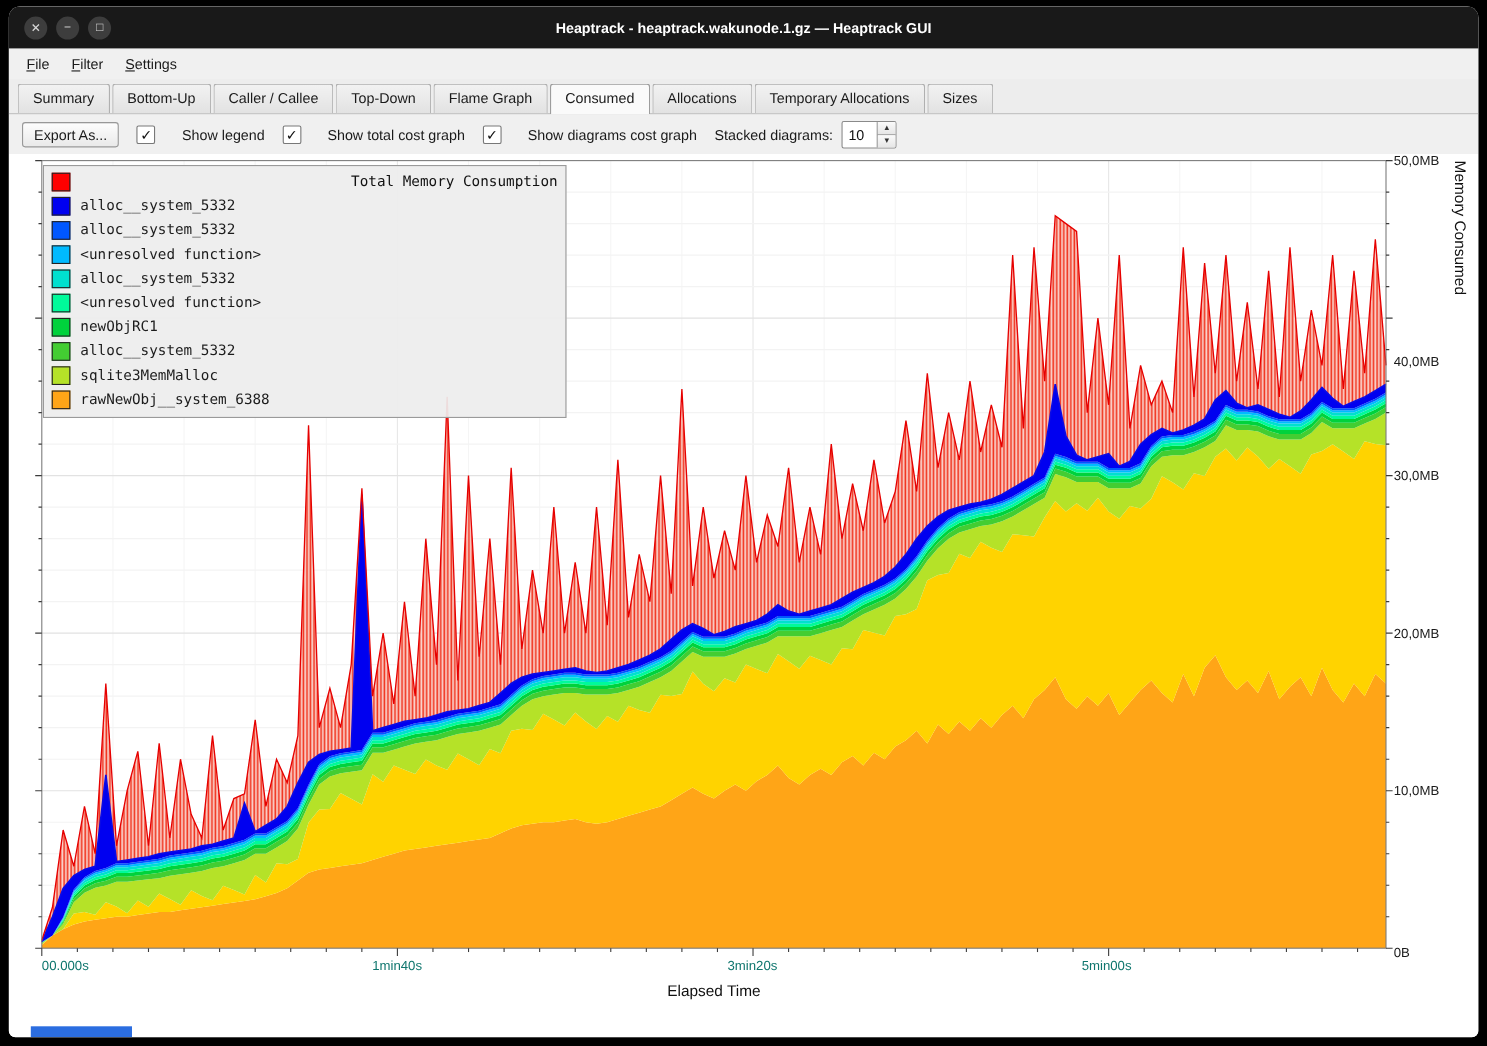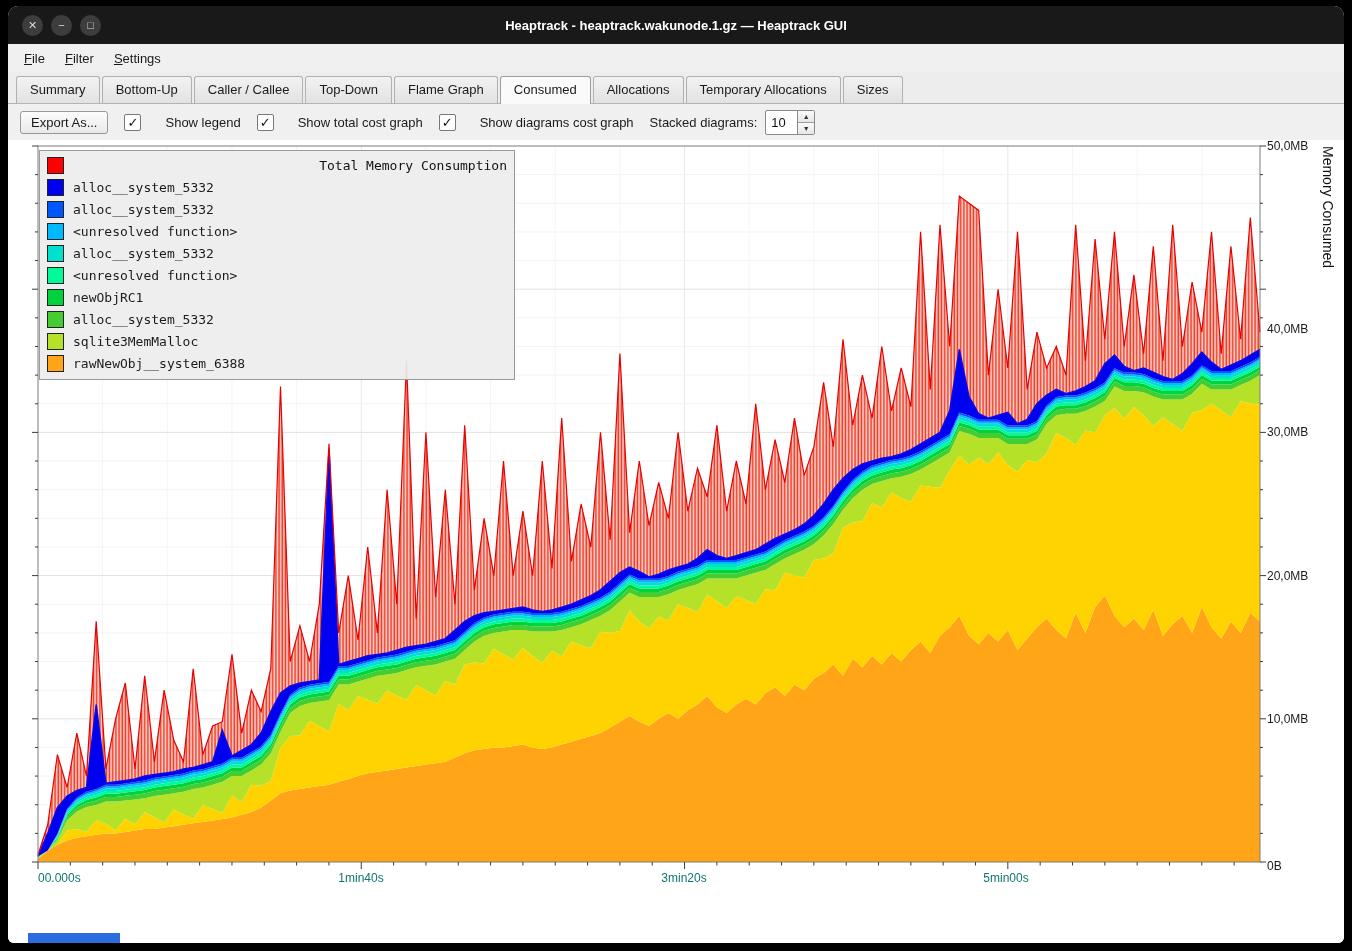--- a/index.html
+++ b/index.html
@@ -337,17 +337,18 @@
     <div class="ylab" style="top:284px;">30,0MB</div>
     <div class="ylab" style="top:428px;">20,0MB</div>
     <div class="ylab" style="top:571px;">10,0MB</div>
     <div class="ylab" style="top:684px;margin-top:34px;">0B</div>
 
     <div class="xlab" style="left:30px;top:730px;">00.000s</div>
     <div class="xlab" style="left:293px;top:730px;width:120px;text-align:center;">1min40s</div>
     <div class="xlab" style="left:616px;top:730px;width:120px;text-align:center;">3min20s</div>
     <div class="xlab" style="left:938px;top:730px;width:120px;text-align:center;">5min00s</div>
 
+    <div id="xlabel-title">Elapsed Time</div>
     <div id="ylabel-title">Memory Consumed</div>
   </div>
 
   <div id="status-indicator"></div>
 </div>
 
 </body></html>

